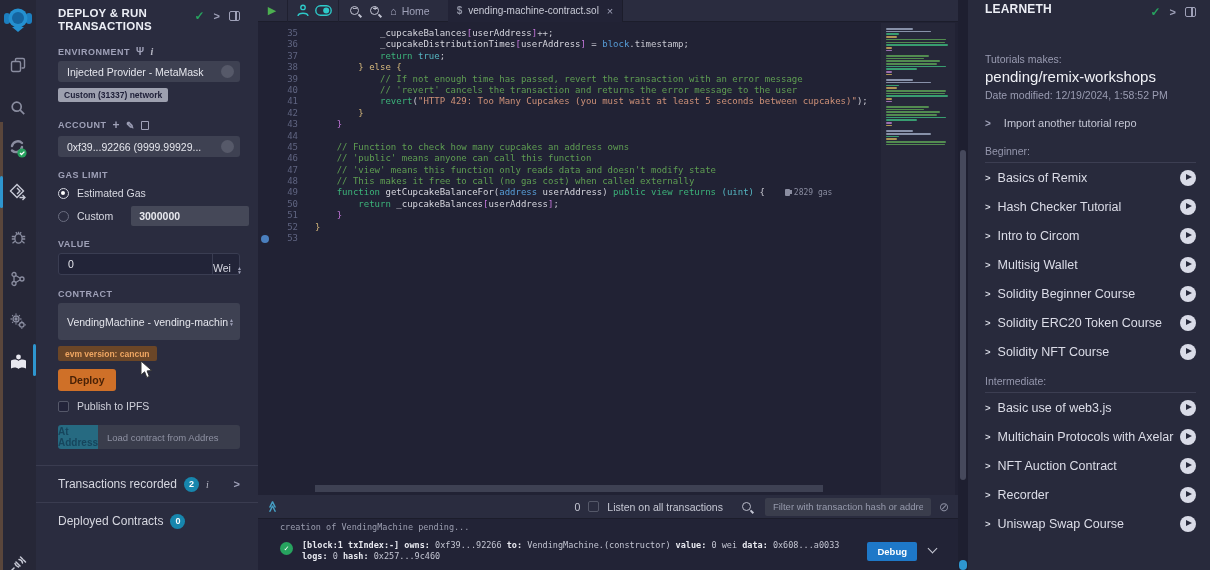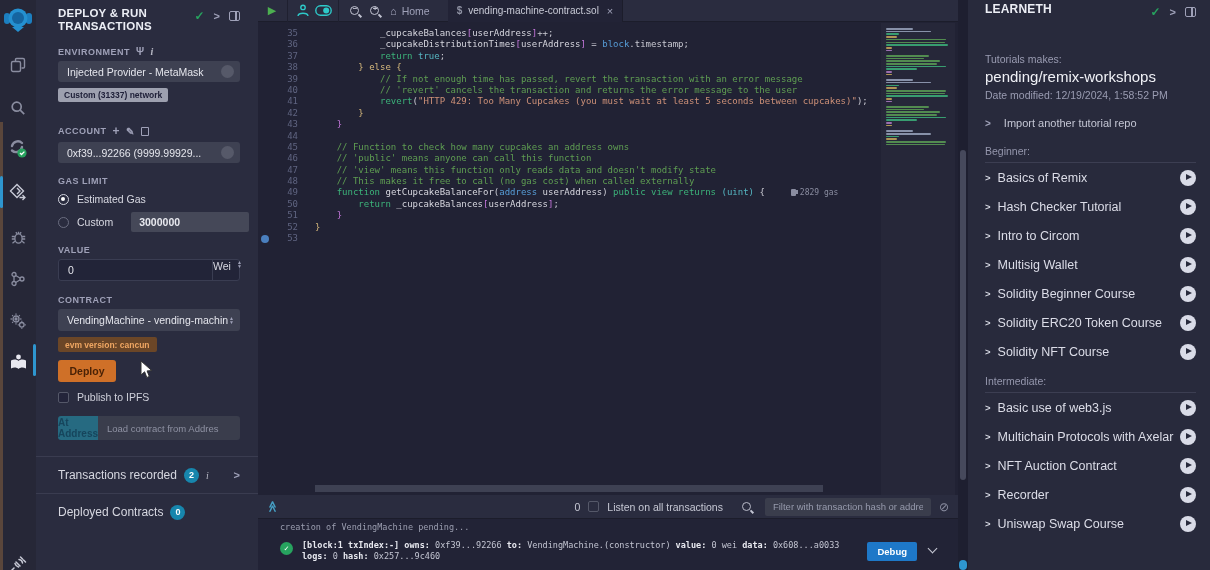--- a/index.html
+++ b/index.html
@@ -35,21 +35,21 @@
   .copy-ic::before, .copy-ic::after { content:""; position:absolute; width:6px; height:7px; border:1.2px solid #9fa1b8; border-radius:1px; }
   .copy-ic::before { left:0; bottom:0; } .copy-ic::after { right:0; top:0; background:#2a2c3f; }
   .radio-row { display:flex; align-items:center; gap:8px; font-size:10.5px; color:#d8d9e2; }
   .radio { width:11px; height:11px; border-radius:50%; border:1.5px solid #d2d4de; position:relative; flex:none; }
   .radio.on::after { content:""; position:absolute; left:2px; top:2px; width:4px; height:4px; border-radius:50%; background:#fff; }
   .radio.off { border-color:#6a6d80; }
   .gas-input { width:118px; height:20px; background:#454858; border:none; border-radius:2px; color:#e8e9ef;
                font-size:10.5px; font-weight:bold; padding:0 8px; margin-left:10px; font-family:"Liberation Sans",sans-serif; }
   .val-row { display:flex; margin-top:4px; height:22px; border:1px solid #3a3d52; border-radius:3px; background:#222438; }
   .val-input { flex:1; background:transparent; border:none; color:#e4e5ec; font-size:10.5px; padding:0 9px; font-family:"Liberation Sans",sans-serif; }
-  .unit { width:52px; border-left:1px solid #3a3d52; display:flex; align-items:flex-start; justify-content:center; gap:6px;
+  .unit { width:52px; border-left:1px solid #3a3d52; display:flex; align-items:flex-end; justify-content:center; gap:6px;
           font-size:10.5px; color:#d8d9e2; }
   .stepper { display:flex; flex-direction:column; line-height:4px; font-size:5px; color:#9fa1b8; }
   .badge-evm { display:inline-block; margin-top:6px; background:#6b4627; color:#efa662; font-size:8.5px; font-weight:bold;
                padding:2.5px 7px; border-radius:2px; }
   .btn-deploy { margin-top:8px; width:58px; height:22px; background:#cf7028; border-radius:3px; color:#4a2206;
                 font-size:10.5px; font-weight:bold; display:flex; align-items:center; justify-content:center; }
   .pub-row { display:flex; align-items:center; gap:8px; margin-top:9px; font-size:10.5px; color:#cfd0da; }
   .cb { width:11px; height:11px; border:1.4px solid #555869; border-radius:2px; background:#23243a; flex:none; }
   .ataddr { display:flex; margin-top:13px; height:24px; border-radius:3px; overflow:hidden; }
   .btn-at { width:82px; background:#266a81; color:#16455c; font-size:10px; font-weight:bold; display:flex; align-items:center; justify-content:center; }
@@ -78,21 +78,21 @@
   .tab-x { color:#9fa1b8; font-size:11px; margin-left:2px; }
 
   .editor { position:absolute; top:23px; left:0; right:0; height:472px; background:#212234; overflow:hidden; }
   .code { position:absolute; top:5px; left:0; right:80px; font-family:"DejaVu Sans Mono", monospace; font-size:9px; }
   .cl { display:flex; height:11.4px; line-height:11.4px; position:relative; }
   .ln { width:40px; text-align:right; color:#5f6480; flex:none; }
   .lc { white-space:pre; margin-left:17px; color:#d6d6de; }
   .bp { position:absolute; left:3px; top:2px; width:8px; height:8px; border-radius:50%; background:#4a7fbe; }
   .t-id{color:#d6d6de} .t-op{color:#c9c9d2} .t-kw{color:#3cb37a} .t-ty{color:#569cd6}
   .t-cy{color:#56b6c2} .t-st{color:#ce9178} .t-co{color:#5f9e52} .t-mg{color:#c678dd} .t-yl{color:#d7ba7d}
-  .gasw { color:#8a8da0; font-size:8px; margin-left:26px; }
+  .gasw { color:#8a8da0; font-size:8px; margin-left:20px; }
   .pump { display:inline-block; width:5px; height:7px; background:#8a8da0; border-radius:1px; margin-right:4px; position:relative; top:1px; }
   .pump::after { content:""; position:absolute; right:-2px; top:1px; width:1.5px; height:4px; background:#8a8da0; }
   .minimap { position:absolute; top:0; right:3px; width:74px; bottom:0; background:#262739; padding-top:4px; }
   .mbar { height:1.6px; margin:1.1px 0 0 5px; border-radius:1px; opacity:.85; }
   .hscroll { position:absolute; left:57px; bottom:3px; width:508px; height:7px; background:#3e4153; }
 
   .terminal { position:absolute; top:495px; left:0; right:0; height:75px; background:#222336; }
   .term-bar { height:24px; background:#2a2c3f; display:flex; align-items:center; padding:0 9px; gap:8px; border-bottom:1px solid #1c1d2b; }
   .chev-up2 { color:#46a0c5; font-size:11px; transform:rotate(-90deg); font-weight:bold; }
   .t-count { font-size:10.5px; color:#c6c8d4; margin-left:auto; }
@@ -229,21 +229,21 @@
     <div class="lbl" style="margin-top:8px">
       <span>ENVIRONMENT</span>
       <span class="mini-ic">Ψ</span>
       <span class="mini-ic info-i">i</span>
     </div>
     <div class="sel">
       <span class="txt">Injected Provider - MetaMask</span>
       <span class="selcirc"></span>
     </div>
     <span class="badge-net">Custom (31337) network</span>
-    <div class="lbl" style="margin-top:22px">
+    <div class="lbl" style="margin-top:16px">
       <span>ACCOUNT</span>
       <span class="mini-ic" style="font-size:12px">+</span>
       <span class="mini-ic">✎</span>
       <span class="copy-ic"></span>
     </div>
     <div class="sel">
       <span class="txt">0xf39...92266 (9999.99929...</span>
       <span class="selcirc"></span>
     </div>
     <div class="lbl" style="margin-top:13px">
@@ -267,21 +267,21 @@
         <span>Wei</span>
         <span class="stepper">
             <span>▲</span>
             <span>▼</span>
           </span>
       </span>
     </div>
     <div class="lbl" style="margin-top:14px">
         <span>CONTRACT</span>
       </div>
-    <div class="sel" style="height:22px">
+    <div class="sel" style="height:37px">
       <span class="txt">VendingMachine - vending-machin</span>
       <span class="stepper">
           <span>▲</span>
           <span>▼</span>
         </span>
     </div>
     <span class="badge-evm">evm version: cancun</span>
     <div class="btn-deploy">Deploy</div>
     <div class="pub-row">
       <span class="cb"></span>

